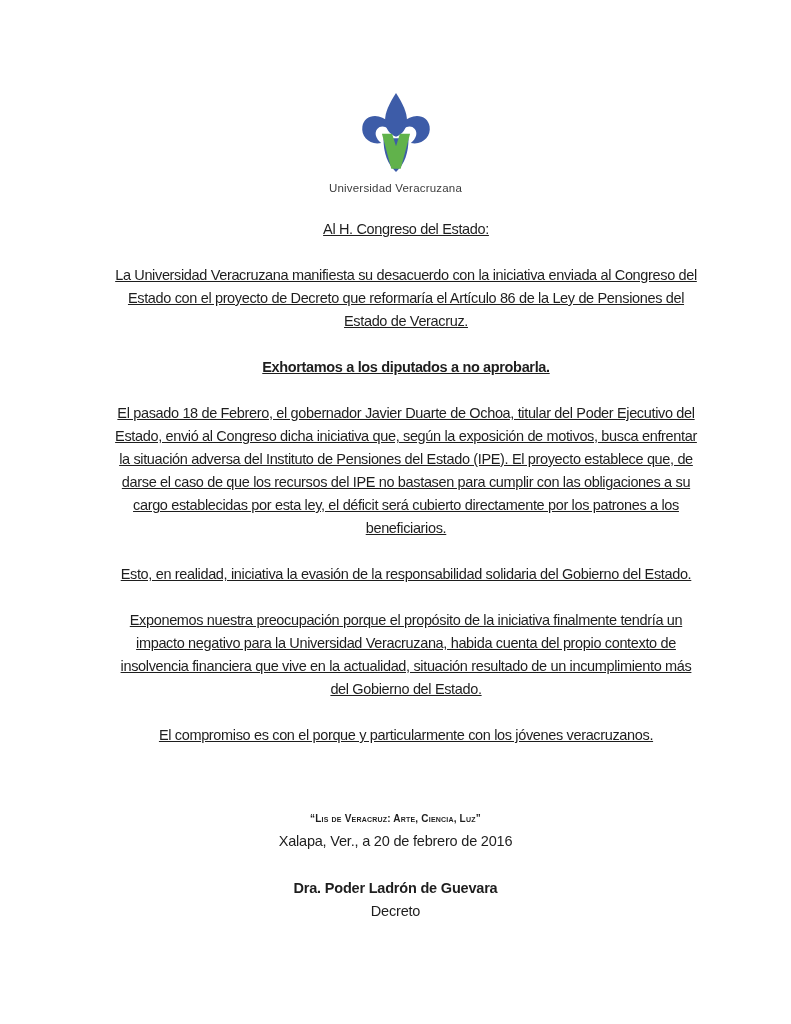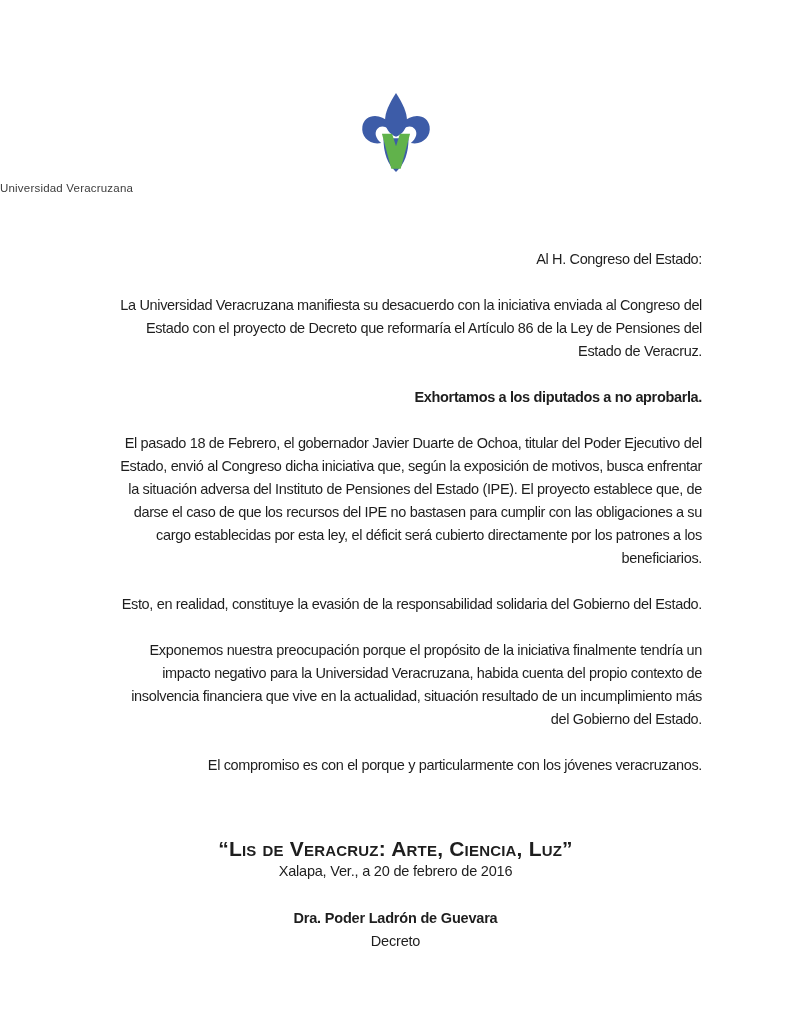--- a/index.html
+++ b/index.html
@@ -11,62 +11,63 @@
     position: relative;
     width: 791px;
     height: 1024px;
     background: #ffffff;
     font-family: "Liberation Sans", sans-serif;
     color: #1e1e1e;
     overflow: hidden;
   }
   .logo-block {
     padding-top: 93px;
-    text-align: left;
+    text-align: center;
   }
   .logo-block svg {
     display: block;
     margin: 0 auto;
     width: 92px;
     height: 86px;
   }
   .logo-caption {
     margin-top: 3px;
     font-size: 11.5px;
     color: #3c3c3c;
     letter-spacing: 0.2px;
   }
   .letter-body {
-    margin: 54px auto 0 110px;
+    margin: 24px auto 0 110px;
     width: 592px;
     font-size: 14.5px;
     line-height: 23px;
     letter-spacing: -0.35px;
-    text-align: right;
+    text-align: center;
+    text-decoration: underline;
   }
   .letter-body p {
     margin: 0 0 23px 0;
   }
   .letter-body p.bold {
     font-weight: bold;
   }
   .closing-lines div {
     margin: 0;
   }
   .footer {
     margin-top: 60px;
     text-align: center;
     font-size: 14.5px;
     line-height: 23px;
     letter-spacing: -0.2px;
   }
   .motto {
     font-variant: small-caps;
     font-weight: bold;
-    font-size: 21px;
+    font-size: 10px;
     letter-spacing: 0.2px;
   }
   .sig-block {
     margin-top: 24px;
   }
   .sig-name {
     font-weight: bold;
   }
 </style>
 </head>
@@ -88,21 +89,21 @@
       <path d="M32 52 L45 52 L50 68 L55 52 L68 52 L56 97 L44 97 Z" fill="#61b24b"></path>
     </svg>
     <div class="logo-caption">Universidad Veracruzana</div>
   </div>
 
   <div class="letter-body">
     <p>Al H. Congreso del Estado:</p>
     <p>La Universidad Veracruzana manifiesta su desacuerdo con la iniciativa enviada al Congreso del Estado con el proyecto de Decreto que reformaría el Artículo 86 de la Ley de Pensiones del Estado de Veracruz.</p>
     <p class="bold">Exhortamos a los diputados a no aprobarla.</p>
     <p>El pasado 18 de Febrero, el gobernador Javier Duarte de Ochoa, titular del Poder Ejecutivo del Estado, envió al Congreso dicha iniciativa que, según la exposición de motivos, busca enfrentar la situación adversa del Instituto de Pensiones del Estado (IPE). El proyecto establece que, de darse el caso de que los recursos del IPE no bastasen para cumplir con las obligaciones a su cargo establecidas por esta ley, el déficit será cubierto directamente por los patrones a los beneficiarios.</p>
-    <p>Esto, en realidad, constituye la evasión de la responsabilidad solidaria del Gobierno del Estado.</p>
+    <p>Esto, en realidad, iniciativa la evasión de la responsabilidad solidaria del Gobierno del Estado.</p>
     <p>Exponemos nuestra preocupación porque el propósito de la iniciativa finalmente tendría un impacto negativo para la Universidad Veracruzana, habida cuenta del propio contexto de insolvencia financiera que vive en la actualidad, situación resultado de un incumplimiento más del Gobierno del Estado.</p>
     <div class="closing-lines">
       <div>El compromiso es con el porque y particularmente con los jóvenes veracruzanos.</div>
     </div>
   </div>
 
   <div class="footer">
     <div class="motto">“Lis de Veracruz: Arte, Ciencia, Luz”</div>
     <div class="dateline">Xalapa, Ver., a 20 de febrero de 2016</div>
     <div class="sig-block">

